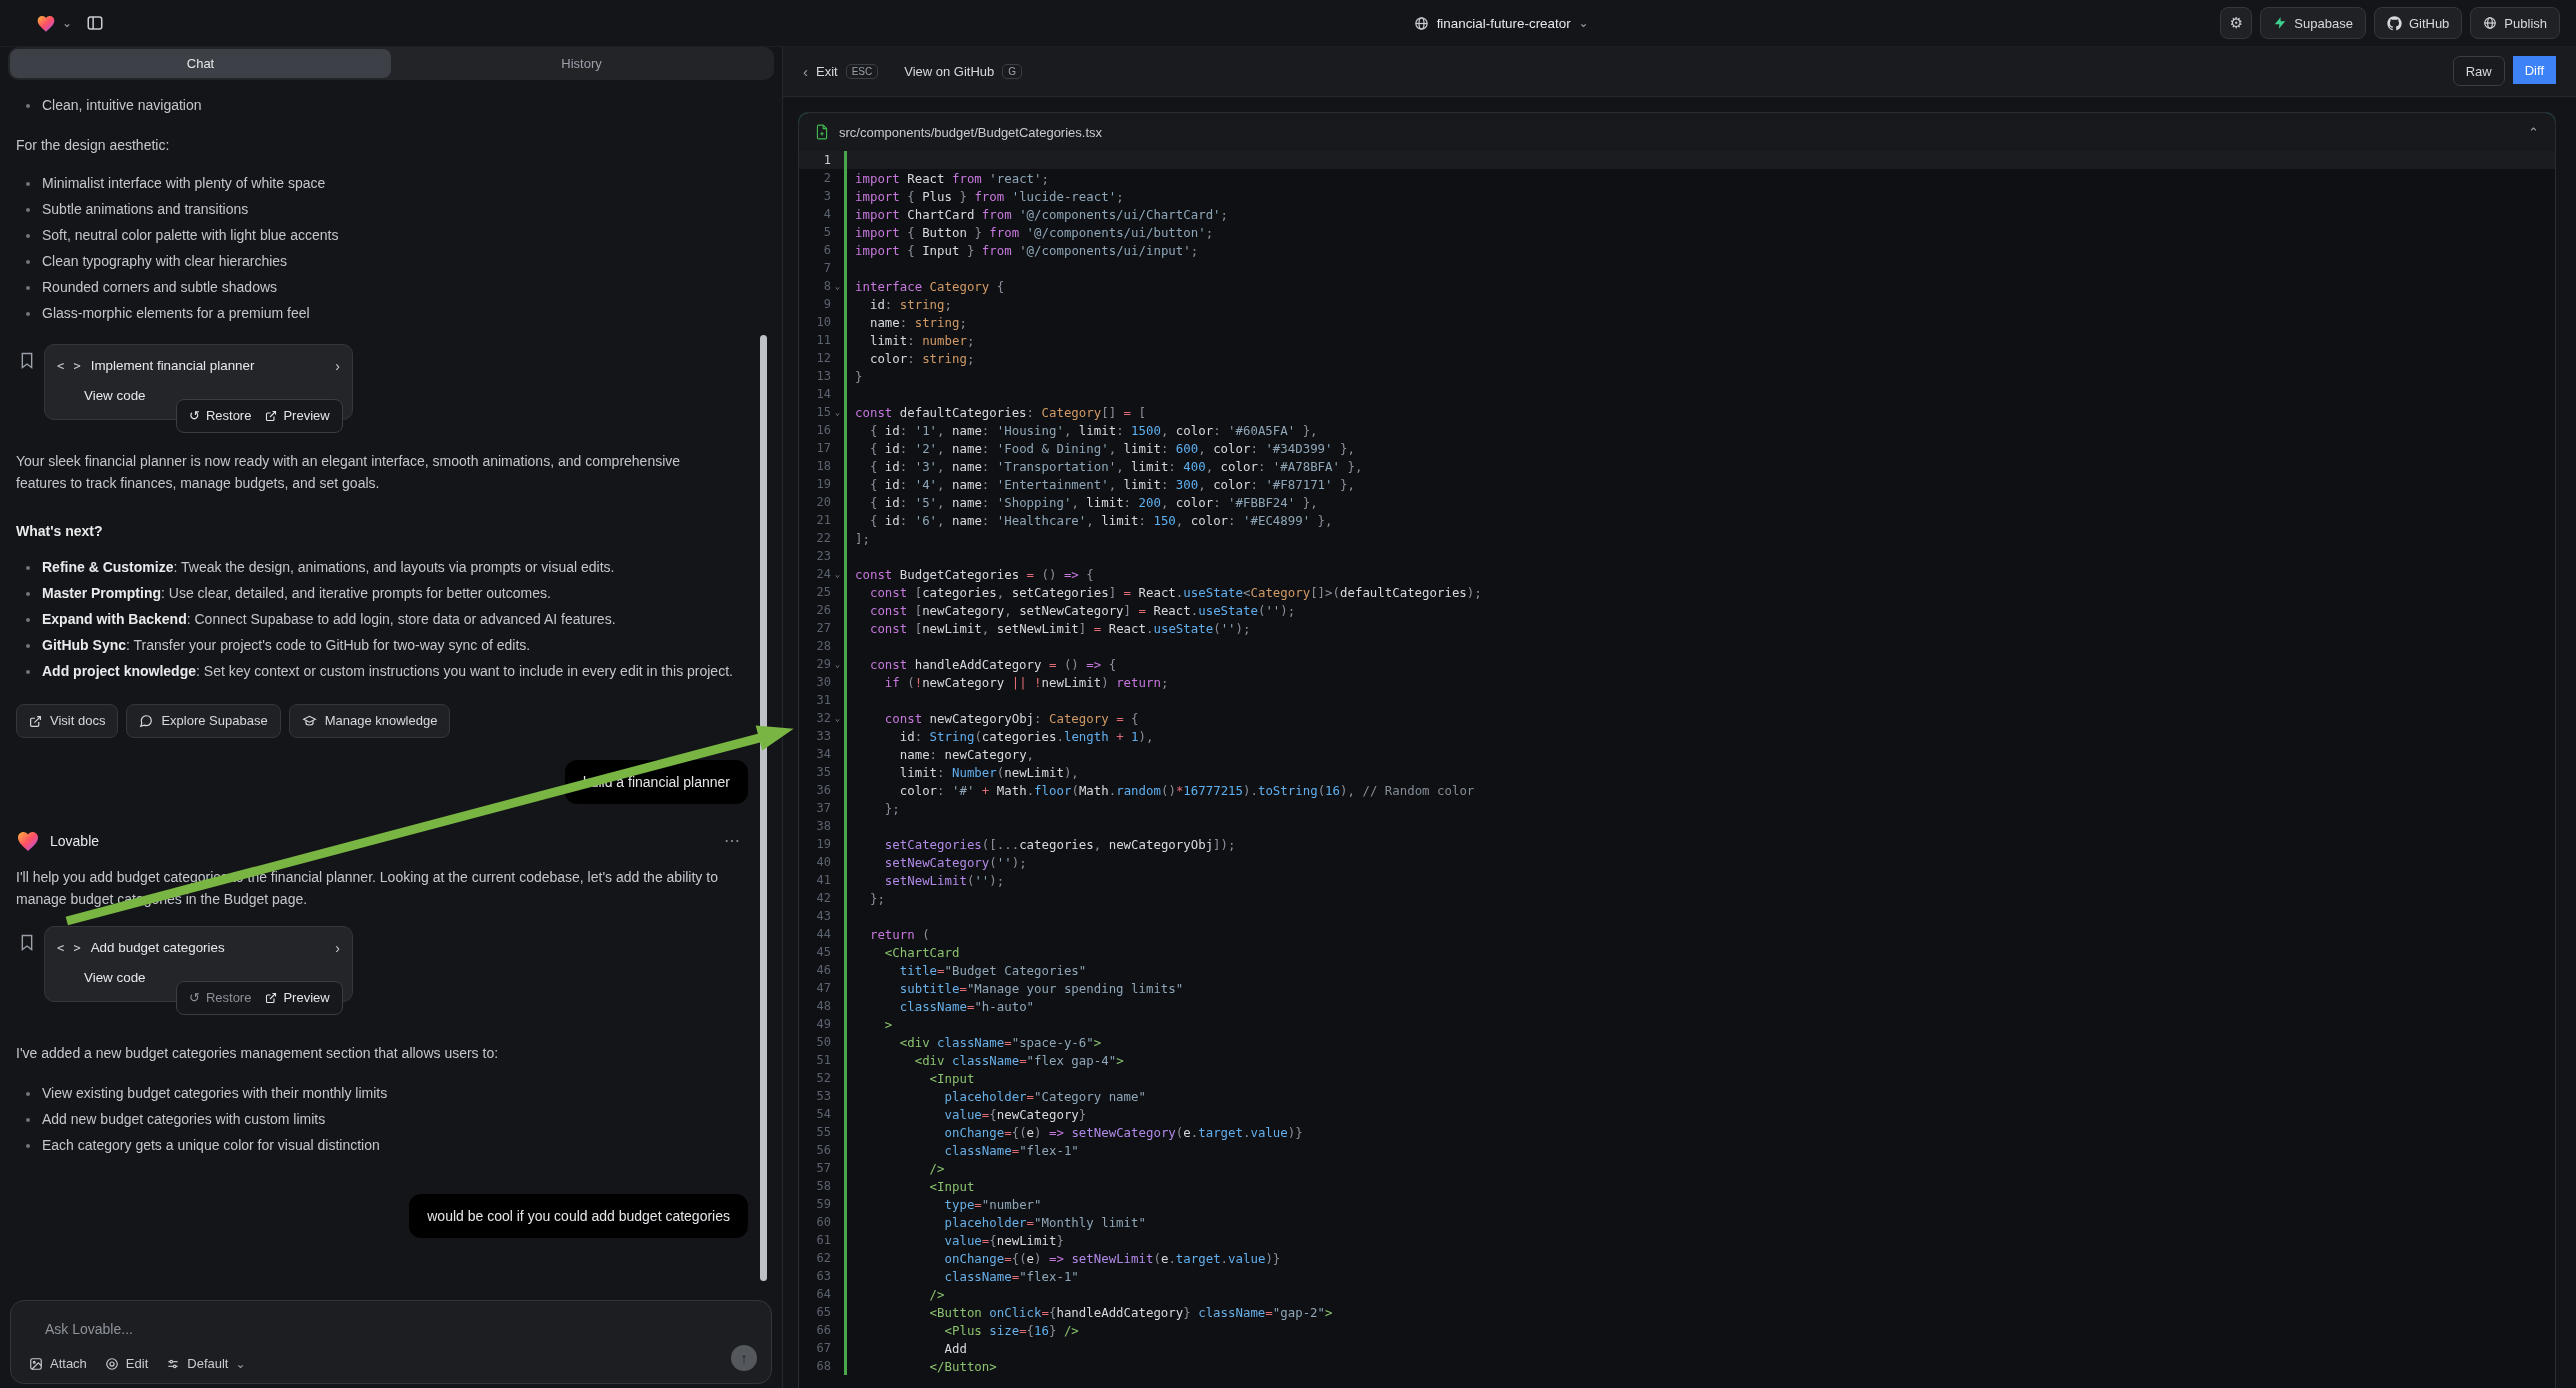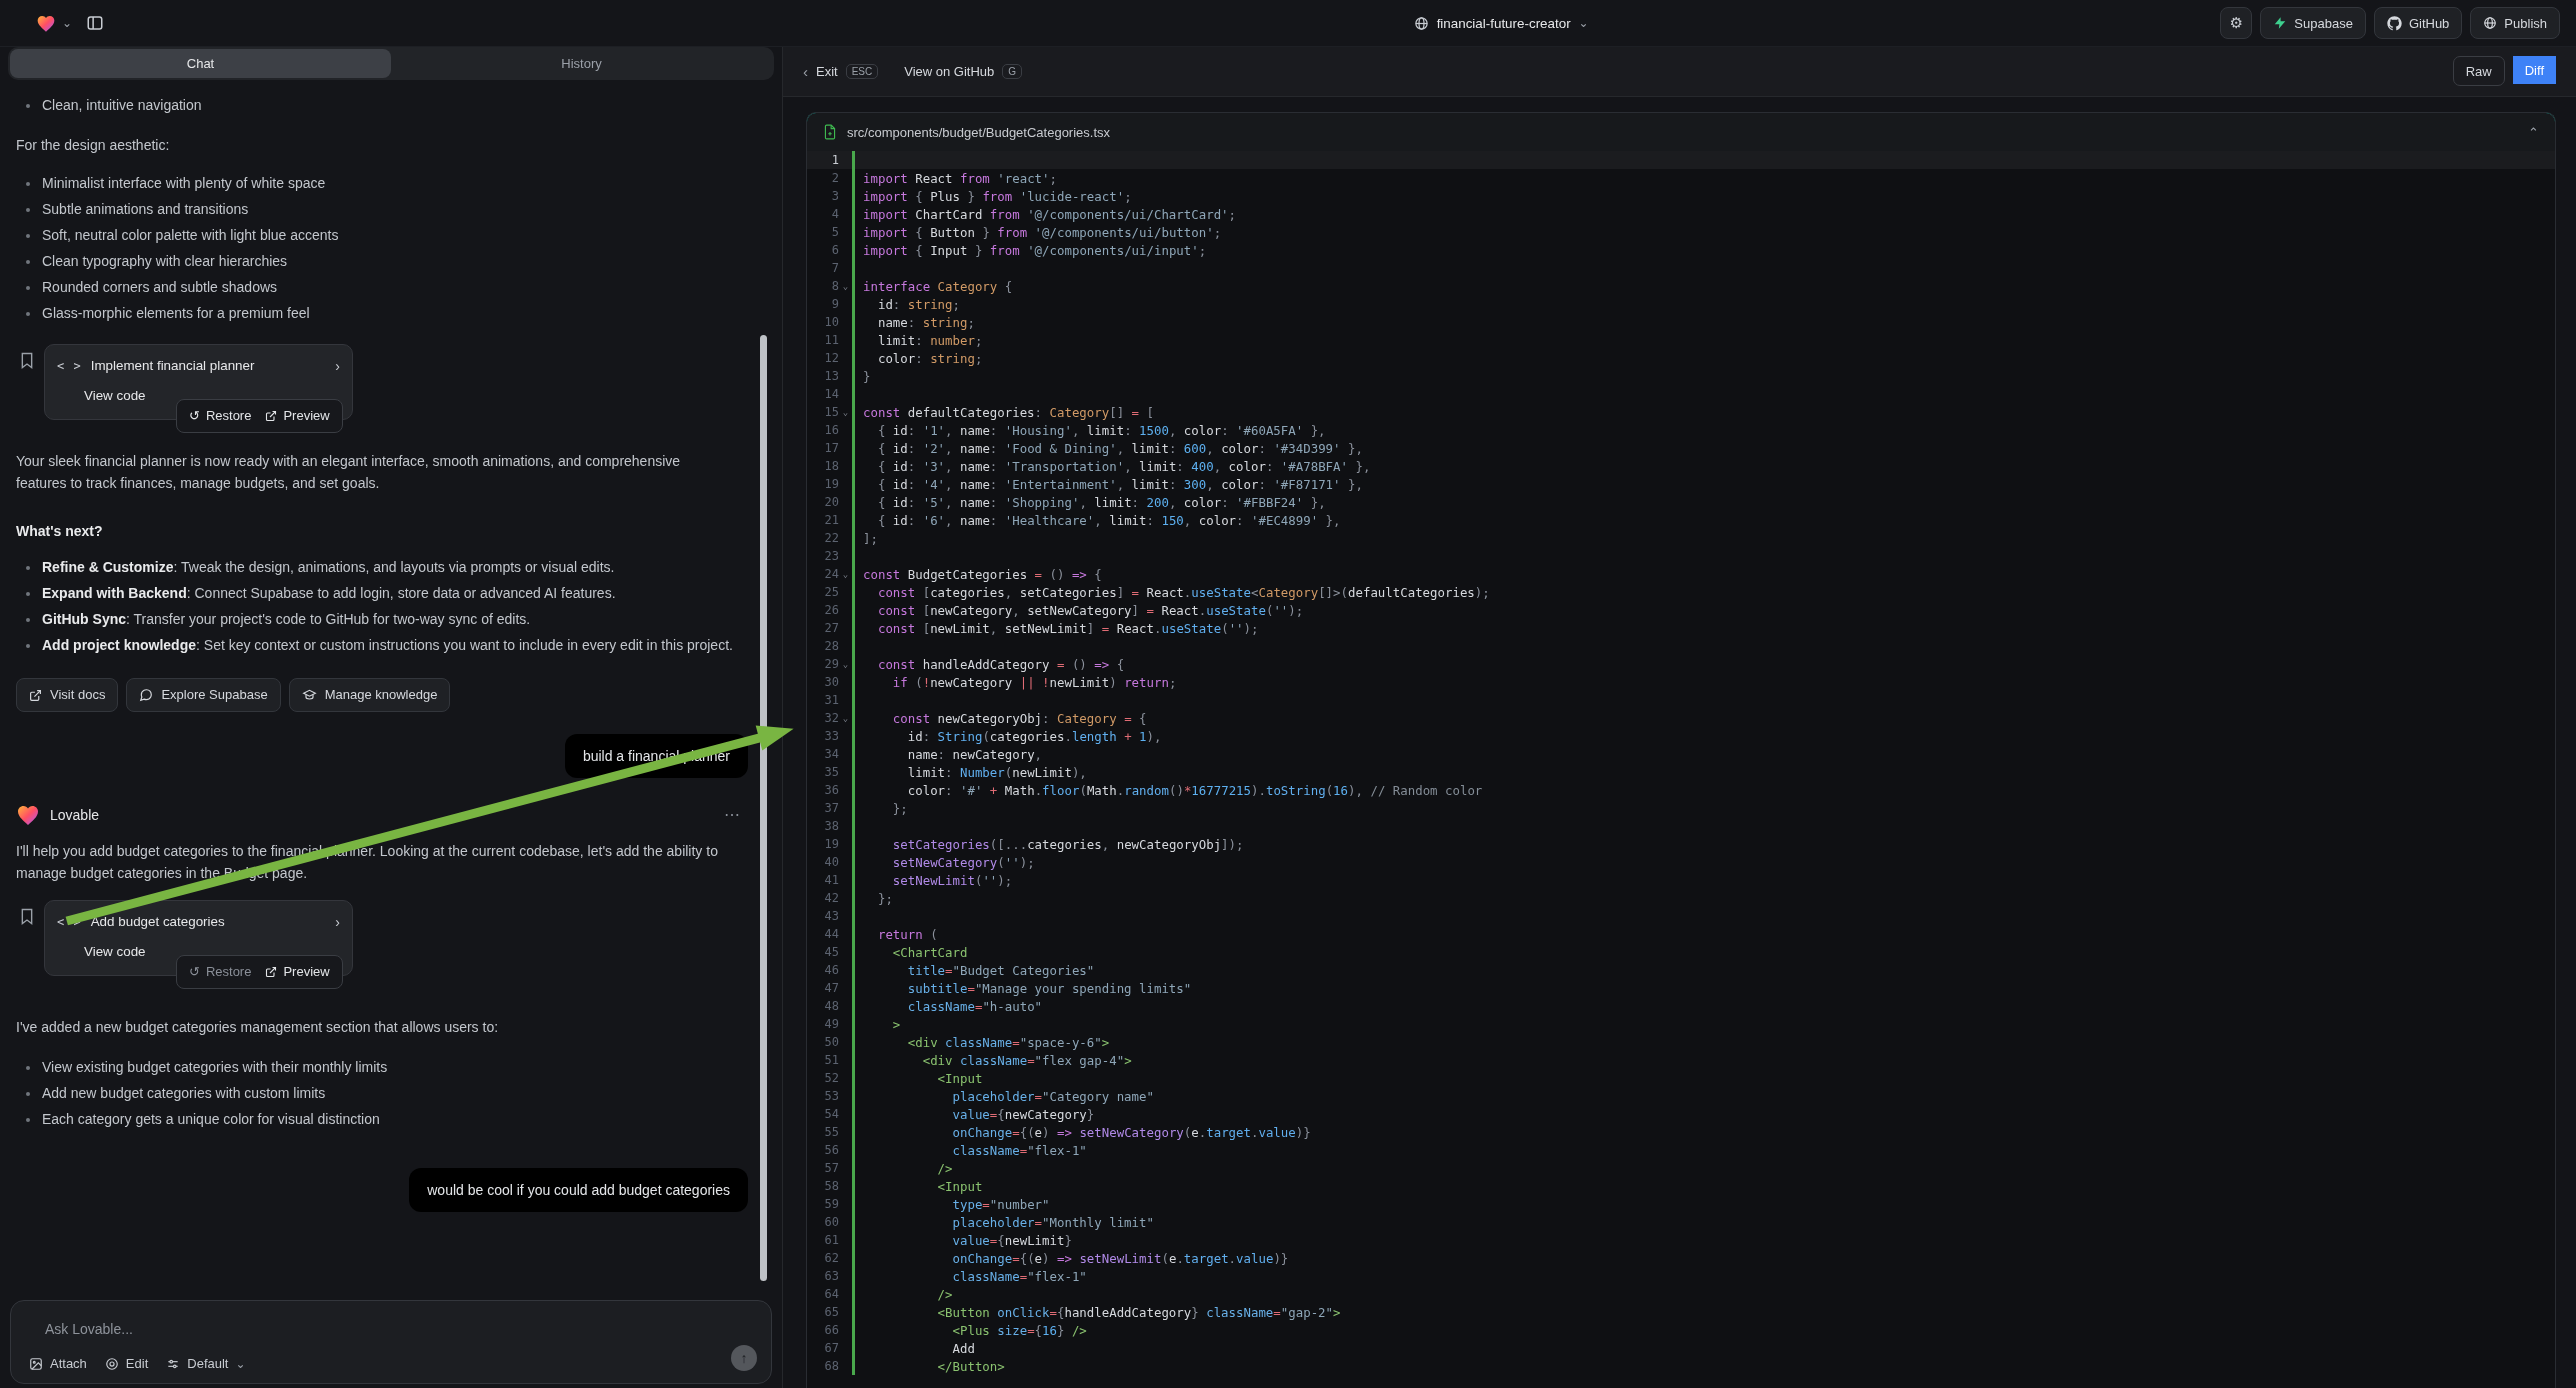--- a/index.html
+++ b/index.html
@@ -63,21 +63,21 @@
                 display:flex;align-items:center;padding:0 20px;box-sizing:border-box;}
   .ct-item{display:flex;align-items:center;gap:8px;color:#d6d9de;font-size:13px;cursor:pointer;}
   .kbd{border:1px solid #3a3d43;border-radius:5px;padding:1px 5px;font-size:10px;color:#9aa0a8;text-transform:uppercase;}
   .ct-sep{width:26px;}
   .ct-right{margin-left:auto;display:flex;gap:8px;}
   .raw-btn{height:28px;padding:0 12px;display:flex;align-items:center;border:1px solid #3a3d43;border-radius:7px;
            color:#d6d9de;font-size:13px;background:transparent;cursor:pointer;}
   .diff-btn{height:28px;padding:0 12px;display:flex;align-items:center;border-radius:0;background:#3e82f7;
             color:#fff;font-size:13px;cursor:pointer;}
   .file-card{position:absolute;left:15px;right:20px;top:66px;bottom:0;border:1px solid #2a2d33;
-             border-bottom:none;border-radius:10px 10px 0 0;overflow:hidden;background:#14b8a6;margin-left:8px;}
+             border-bottom:none;border-radius:10px 10px 0 0;overflow:hidden;background:#14b8a6;}
   .file-head{height:38px;background:#17191c;border-bottom:1px solid #26282c;display:flex;align-items:center;
              padding:0 16px;gap:10px;color:#c8cbd0;font-size:13px;}
   .file-collapse{margin-left:auto;color:#9aa0a8;font-size:13px;cursor:pointer;}
   .code-area{position:absolute;left:0;right:0;top:38px;bottom:0;background:#0f1013;overflow:hidden;
              font-family:"DejaVu Sans Mono",monospace;font-size:12.4px;}
   .cl{display:flex;height:18px;align-items:center;}
   .cl.active{background:rgba(255,255,255,.05);}
   .cl.active .ln{color:#c8ccd2;}
   .ln{width:32px;text-align:right;color:#5c6370;font-size:12px;flex:none;}
   .fold{width:13px;text-align:center;color:#7d828c;font-size:9px;flex:none;}
@@ -227,20 +227,24 @@
     </div>
 
     <div class="para" style="margin-top:30px;width:697px;">Your sleek financial planner is now ready with an elegant interface, smooth animations, and comprehensive features to track finances, manage budgets, and set goals.</div>
 
     <div class="h-bold">What's next?</div>
 
     <div style="margin-top:14px;width:737px;">
         <div class="bullet">
           <span class="b-dot"></span>
           <span><span class="bl">Refine &amp; Customize</span>: Tweak the design, animations, and layouts via prompts or visual edits.</span>
+        </div>
+        <div class="bullet">
+          <span class="b-dot"></span>
+          <span><span class="bl">Master Prompting</span>: Use clear, detailed, and iterative prompts for better outcomes.</span>
         </div>
         <div class="bullet">
           <span class="b-dot"></span>
           <span><span class="bl">Expand with Backend</span>: Connect Supabase to add login, store data or advanced AI features.</span>
         </div>
         <div class="bullet">
           <span class="b-dot"></span>
           <span><span class="bl">GitHub Sync</span>: Transfer your project's code to GitHub for two-way sync of edits.</span>
         </div>
         <div class="bullet">

